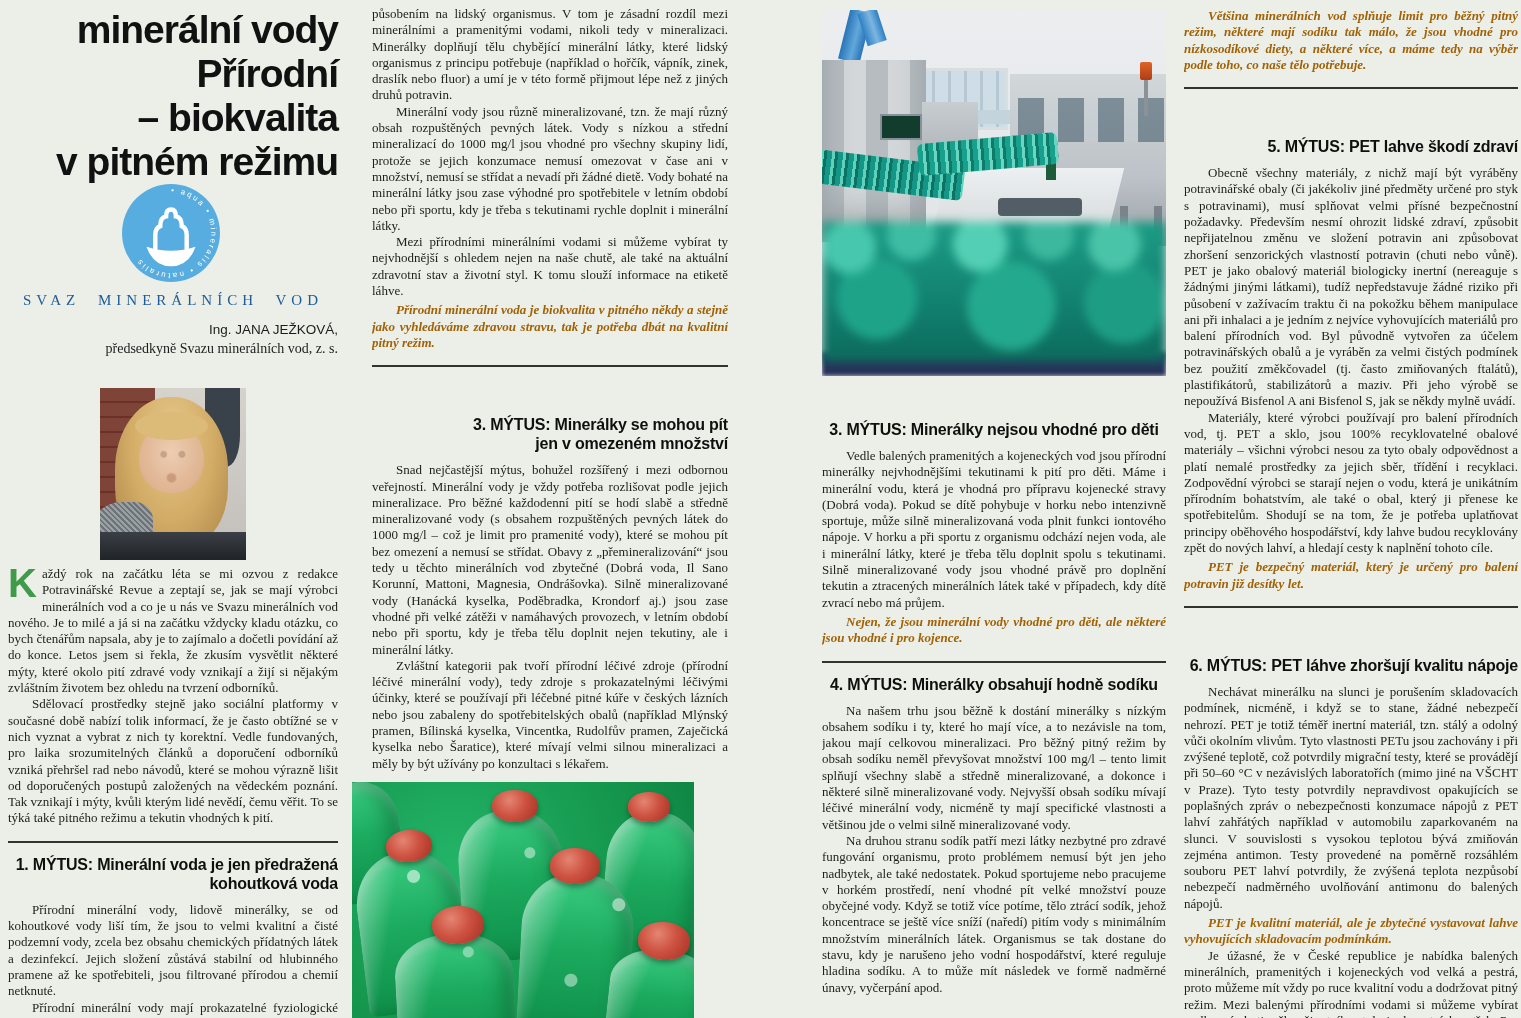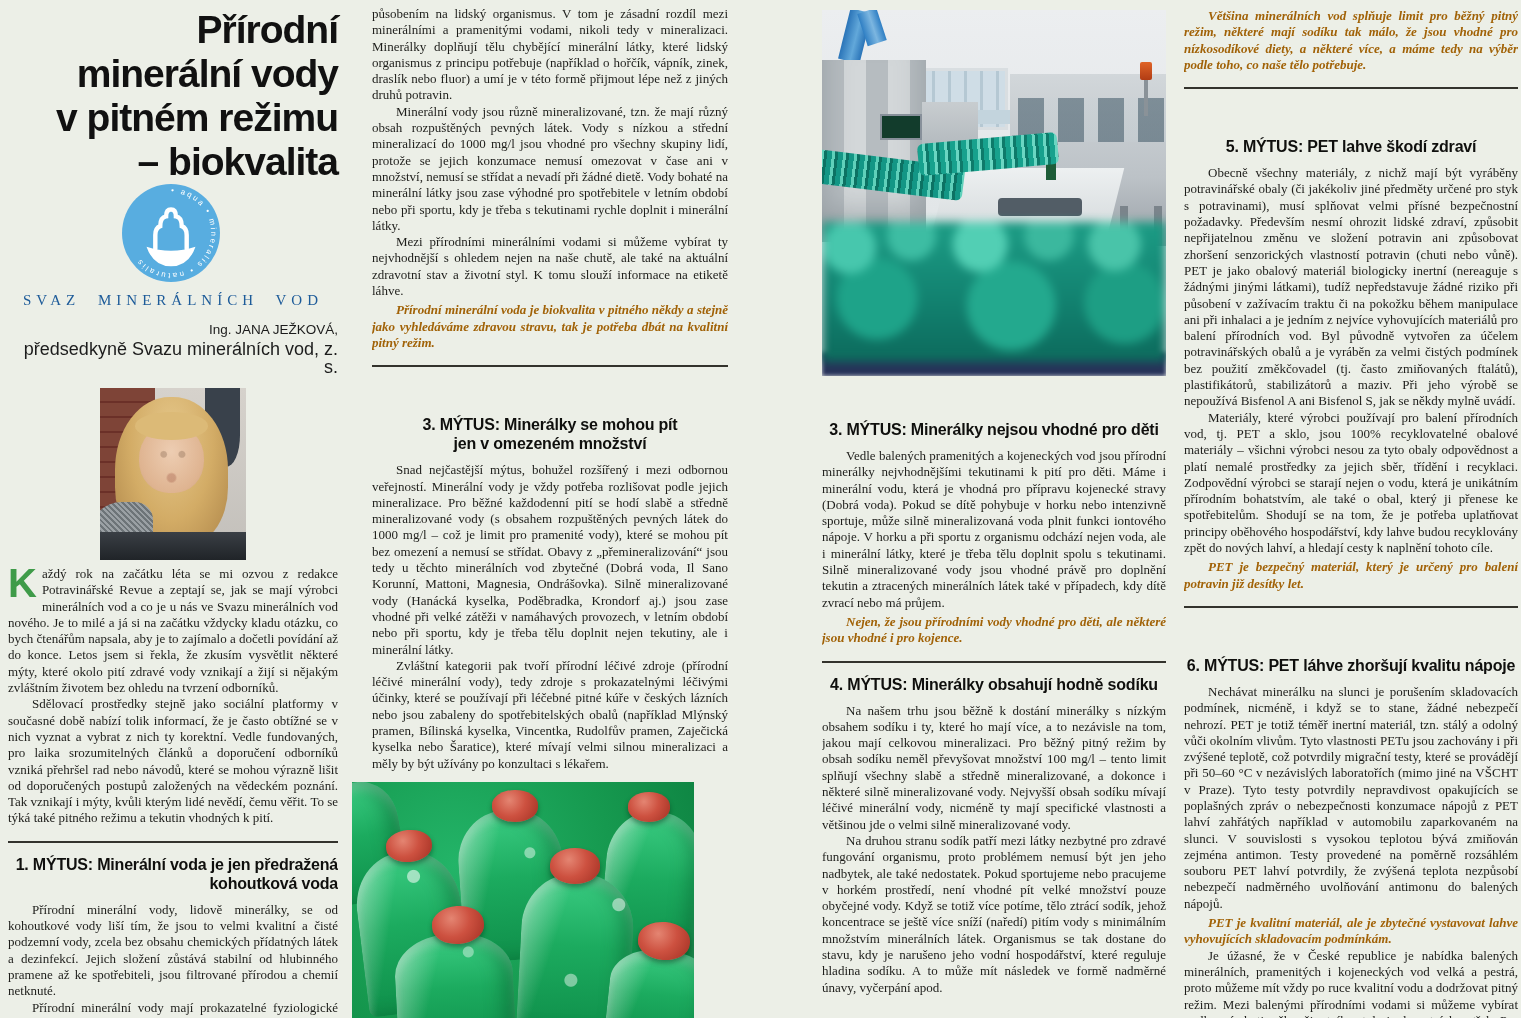--- a/index.html
+++ b/index.html
@@ -8,30 +8,30 @@
 
   
   .col{position:absolute;overflow:hidden;}
   .p{font-size:13px;line-height:16.3px;text-align:justify;text-indent:24px;margin:0;hyphens:auto;}
   .p.noindent{text-indent:0;}
   .lead{font-size:13px;line-height:16.3px;text-align:justify;text-indent:24px;margin:3px 0 0 0;font-weight:bold;font-style:italic;color:#a16207;}
   .rule{border:0;border-top:2px solid #33332d;margin:14px 0 12px 0;}
   .myth-heading{font-family:"Liberation Sans",sans-serif;font-weight:bold;font-size:16px;line-height:19px;color:#0f0f0d;margin:0 0 9px 0;letter-spacing:-0.2px;}
   .h-right{text-align:right;}
   .h-center{text-align:center;}
-  .h-left{text-align:center;margin-top:48px;}
+  .h-left{text-align:right;margin-top:48px;}
   .hl{display:block;}
 
   
   #title{position:absolute;left:8px;top:8px;width:330px;text-align:right;font-family:"Liberation Sans",sans-serif;font-weight:bold;font-size:39px;line-height:44px;letter-spacing:-1px;color:#111;}
   #logo{position:absolute;left:122px;top:184px;width:98px;height:98px;}
   #org-name{position:absolute;left:2px;top:292px;width:342px;text-align:center;font-family:"Liberation Serif",serif;font-size:15px;letter-spacing:5px;word-spacing:9px;color:#1d5b99;}
   #author{position:absolute;left:8px;top:320px;width:330px;text-align:right;font-family:"Liberation Sans",sans-serif;color:#1c1c1c;}
   #author .a1{font-size:13.5px;line-height:20px;}
-  #author .a2{font-size:18px;line-height:18px;}
+  #author .a2{font-size:14px;line-height:18px;font-family:Liberation Serif, serif;}
 
   .dropcap{float:left;font-family:"Liberation Sans",sans-serif;font-weight:bold;font-size:40px;line-height:31px;color:#3f9b49;padding:2px 5px 0 0;}
 
   
   #portrait{position:absolute;left:100px;top:388px;width:146px;height:172px;overflow:hidden;background:#c9c6c1;}
   #portrait>div{position:absolute;}
   .pp-brick{left:0;top:0;width:40%;height:100%;background:repeating-linear-gradient(180deg,#7e4437 0 13px,#6b3028 13px 15px);}
   .pp-wall{right:0;top:0;width:62%;height:100%;background:linear-gradient(180deg,#d6d2cc,#c2bfba);}
   .pp-figure{right:4%;top:0;width:24%;height:46%;background:#39414b;border-radius:0 0 40% 40%;}
   .pp-hair{left:10%;top:5%;width:78%;height:88%;border-radius:48% 48% 40% 40%;background:radial-gradient(ellipse at 50% 28%,#e6c98d 0%,#d3ac66 52%,#ad8549 100%);}
@@ -113,24 +113,24 @@
   
   .endline{text-align:right;margin-top:3px;}
   .end-square{display:inline-block;width:13px;height:13px;background:#4a9e52;}
 </style>
 </head>
 <body>
 
 <div id="page">
 
   <div id="title">
+    <span class="hl">minerální vody</span>
     <span class="hl">Přírodní</span>
-    <span class="hl">minerální vody</span>
+    <span class="hl">– biokvalita</span>
     <span class="hl">v pitném režimu</span>
-    <span class="hl">– biokvalita</span>
   </div>
 
   <div id="logo">
     <svg viewBox="0 0 100 100" width="98" height="98">
       <circle cx="50" cy="50" r="50" fill="#58ade0"></circle>
       <defs>
         <path id="ringpath" d="M50,9 a41,41 0 1,1 -0.05,0"></path>
       </defs>
       <text font-family="Liberation Sans, sans-serif" font-size="8" letter-spacing="2.2" fill="#ffffff">
         <textPath href="#ringpath">• aqua • mineralis • naturalis</textPath>
@@ -220,21 +220,21 @@
     <div class="bp-worker"></div>
     <div class="bp-belt1"></div>
     <div class="bp-belt2"></div>
     <div class="bp-navy"></div>
     <div class="bp-fg"></div>
   </div>
 
   <div class="col" style="left:822px;top:420px;width:344px;height:598px;">
     <h2 class="myth-heading h-center">3. MÝTUS: Minerálky nejsou vhodné pro děti</h2>
     <p class="p">Vedle balených pramenitých a kojeneckých vod jsou přírodní minerálky nejvhodnějšími tekutinami k pití pro děti. Máme i minerální vodu, která je vhodná pro přípravu kojenecké stravy (Dobrá voda). Pokud se dítě pohybuje v horku nebo intenzivně sportuje, může silně mineralizovaná voda plnit funkci iontového nápoje. V horku a při sportu z organismu odchází nejen voda, ale i minerální látky, které je třeba tělu doplnit spolu s tekutinami. Silně mineralizované vody jsou vhodné právě pro doplnění tekutin a ztracených minerálních látek také v případech, kdy dítě zvrací nebo má průjem.</p>
-    <p class="lead">Nejen, že jsou přírodními vody vhodné pro děti, ale některé jsou vhodné i pro kojence.</p>
+    <p class="lead">Nejen, že jsou minerální vody vhodné pro děti, ale některé jsou vhodné i pro kojence.</p>
     <hr class="rule">
     <h2 class="myth-heading h-center">4. MÝTUS: Minerálky obsahují hodně sodíku</h2>
     <p class="p">Na našem trhu jsou běžně k dostání minerálky s nízkým obsahem sodíku i ty, které ho mají více, a to nezávisle na tom, jakou mají celkovou mineralizaci. Pro běžný pitný režim by obsah sodíku neměl převyšovat množství 100 mg/l – tento limit splňují všechny slabě a středně mineralizované, a dokonce i některé silně mineralizované vody. Nejvyšší obsah sodíku mívají léčivé minerální vody, nicméně ty mají specifické vlastnosti a většinou jde o velmi silně mineralizované vody.</p>
     <p class="p">Na druhou stranu sodík patří mezi látky nezbytné pro zdravé fungování organismu, proto problémem nemusí být jen jeho nadbytek, ale také nedostatek. Pokud sportujeme nebo pracujeme v horkém prostředí, není vhodné pít velké množství pouze obyčejné vody. Když se totiž více potíme, tělo ztrácí sodík, jehož koncentrace se ještě více sníží (naředí) pitím vody s minimálním množstvím minerálních látek. Organismus se tak dostane do stavu, kdy je narušeno jeho vodní hospodářství, které reguluje hladina sodíku. A to může mít následek ve formě nadměrné únavy, vyčerpání apod.</p>
   </div>
 
   <div class="col" style="left:1184px;top:6px;width:334px;height:1012px;">
     <p class="lead" style="margin-top:2px;">Většina minerálních vod splňuje limit pro běžný pitný režim, některé mají sodíku tak málo, že jsou vhodné pro nízkosodíkové diety, a některé více, a máme tedy na výběr podle toho, co naše tělo potřebuje.</p>
     <hr class="rule">
     <h2 class="myth-heading h-left">5. MÝTUS: PET lahve škodí zdraví</h2>

